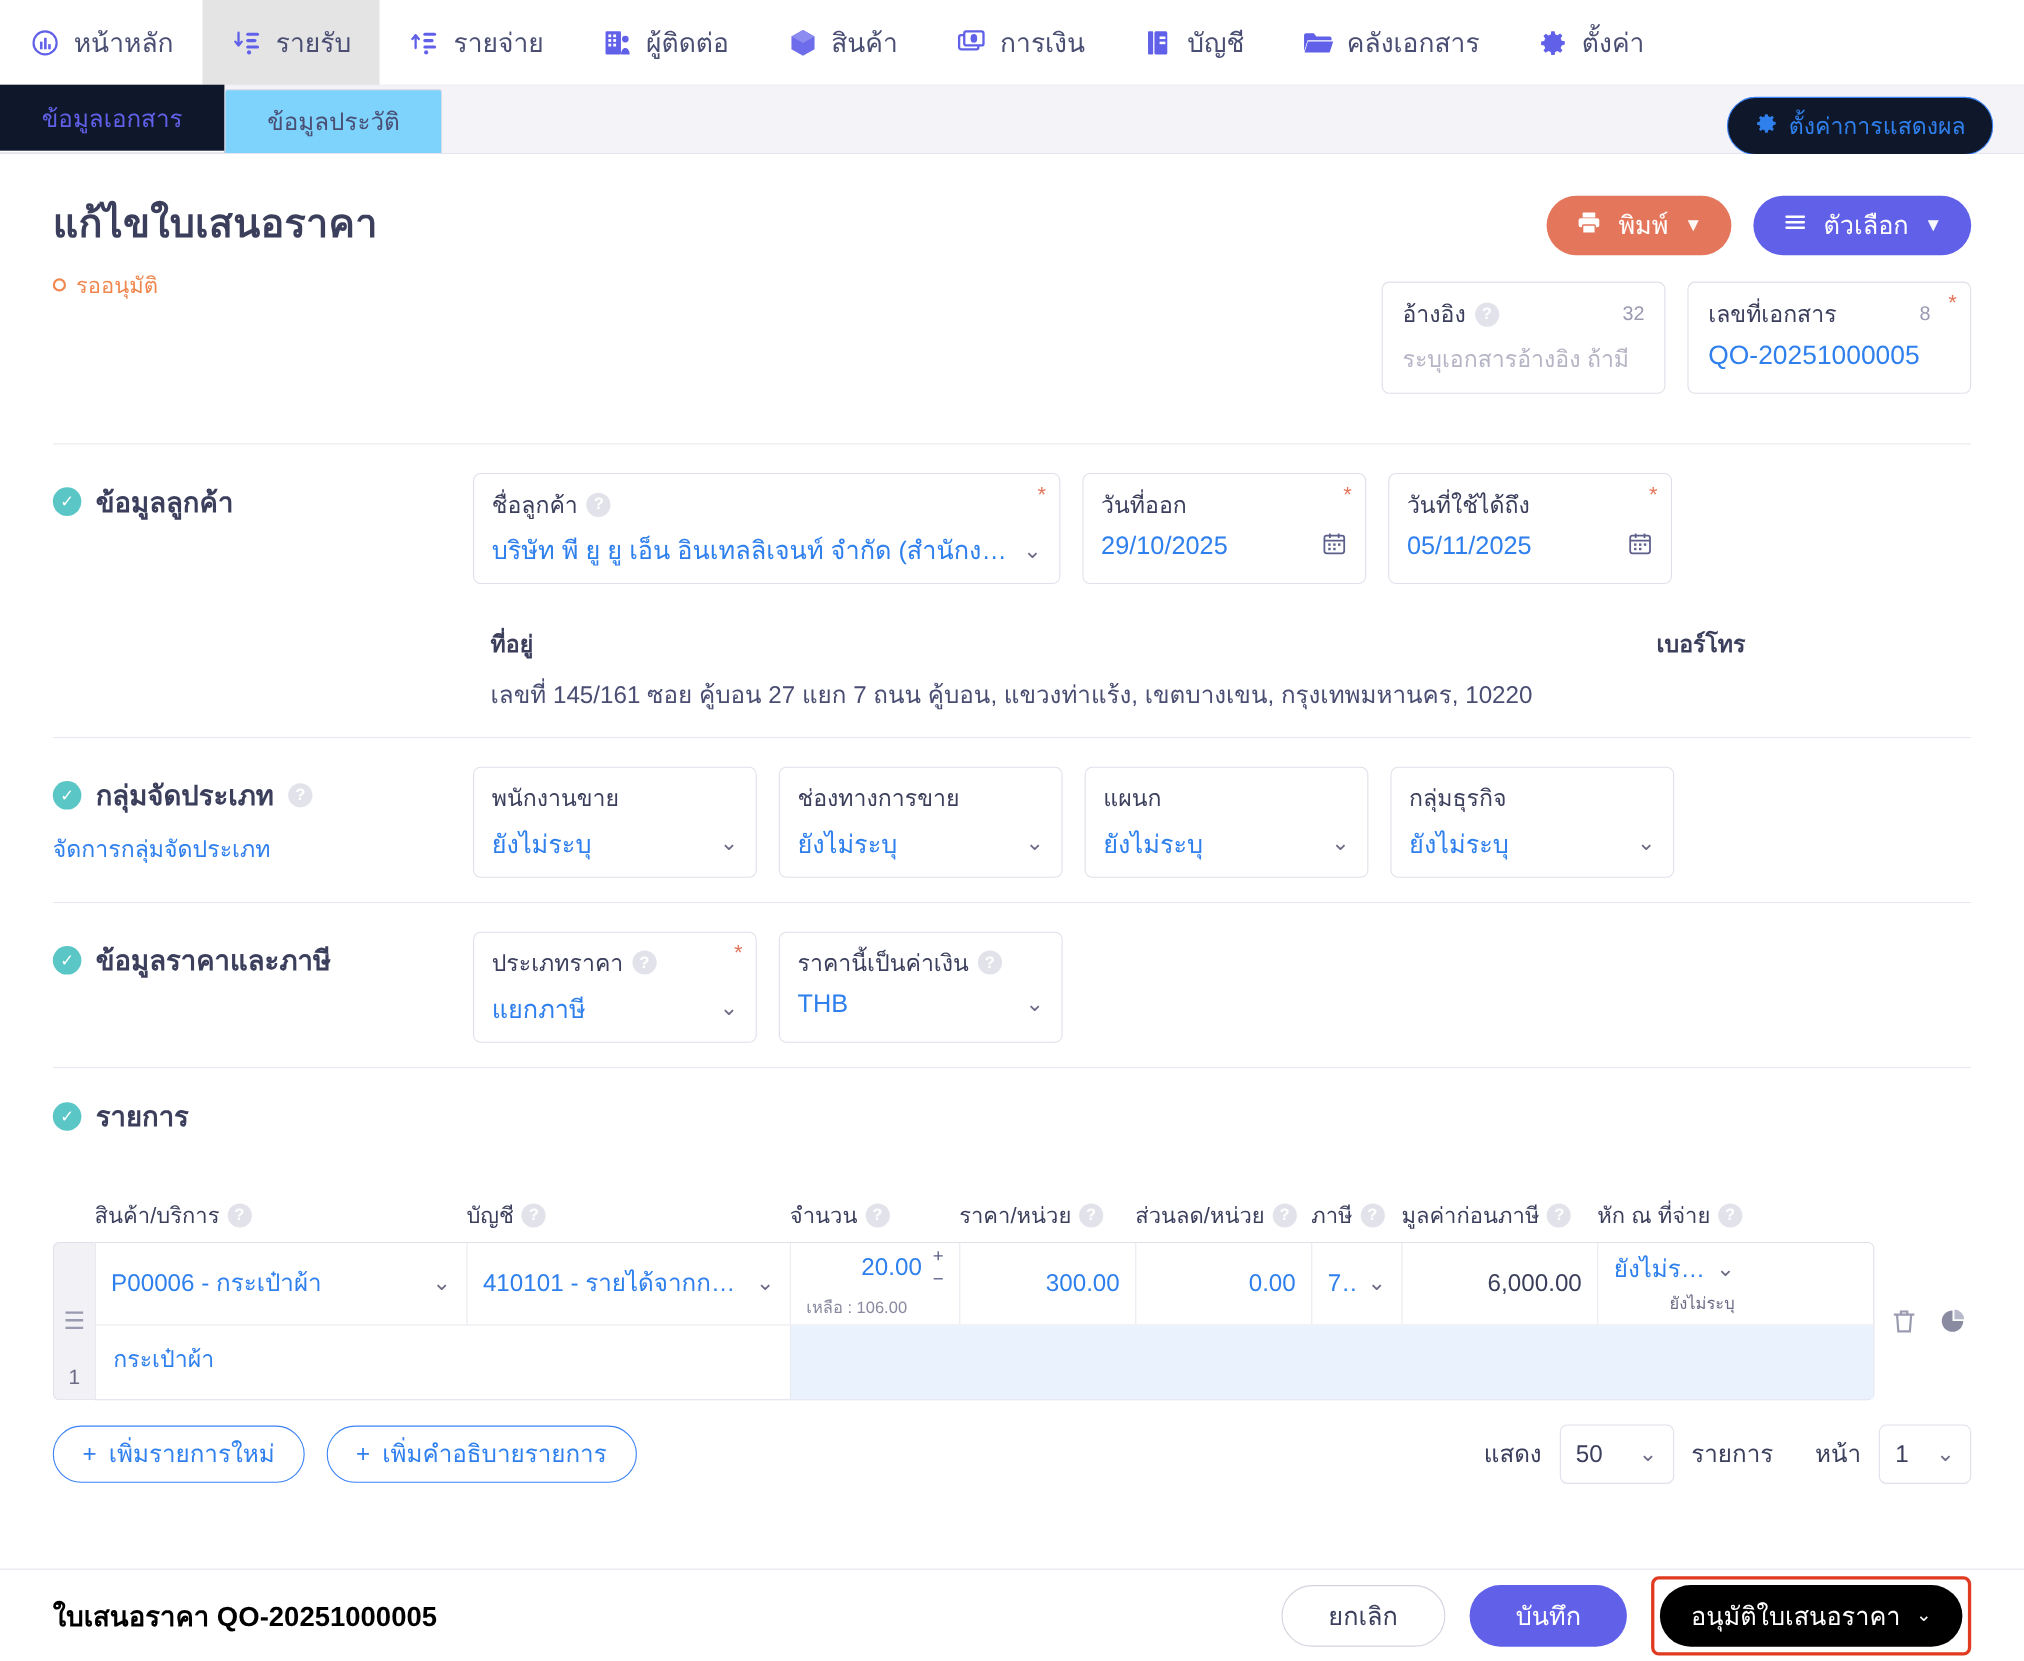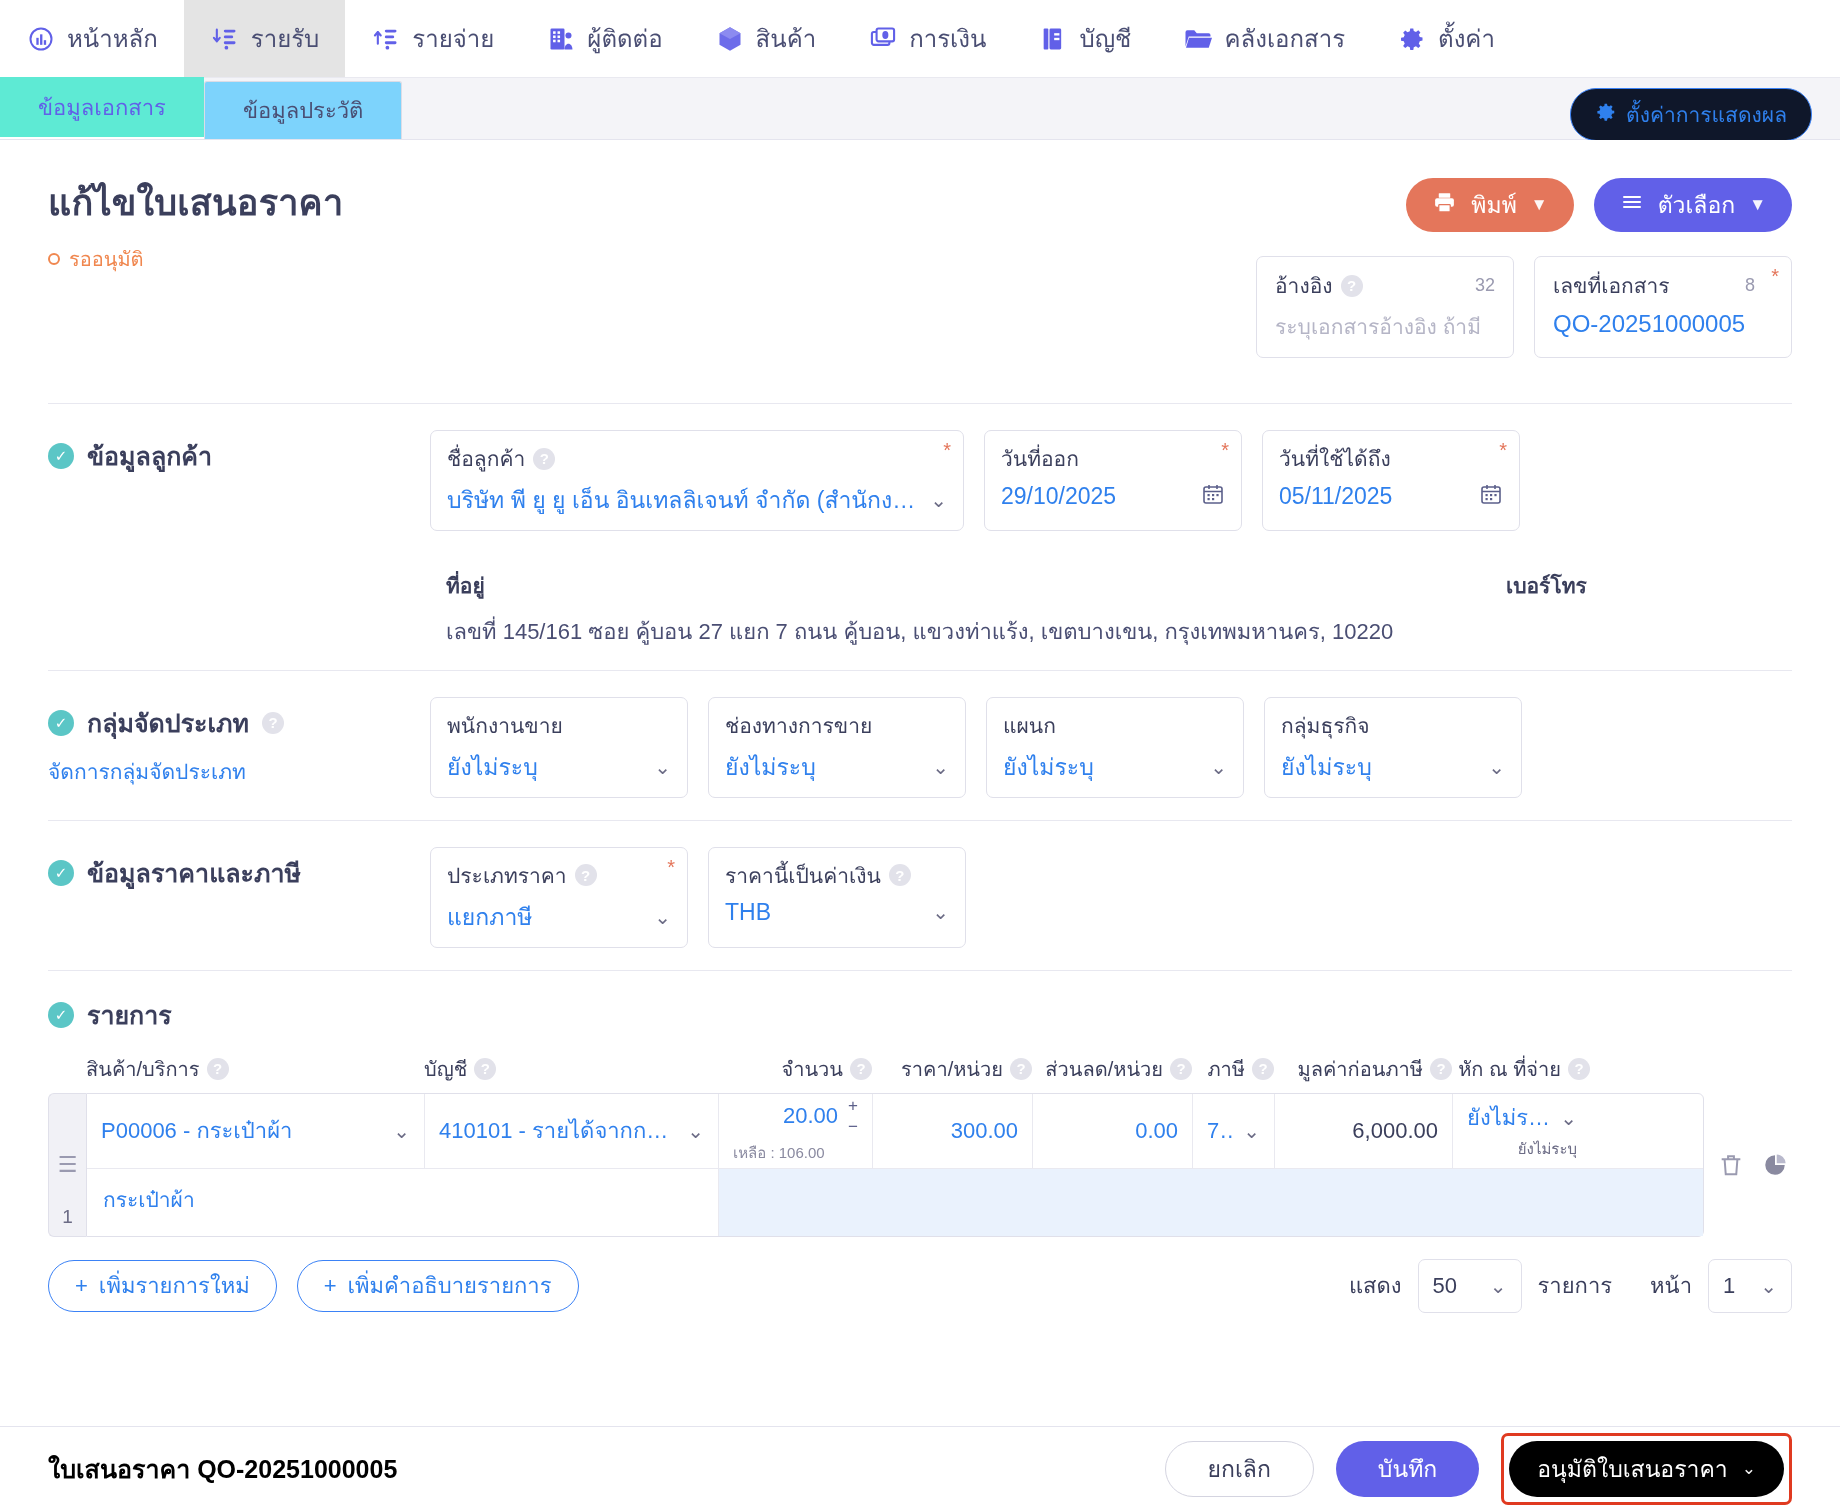--- a/index.html
+++ b/index.html
@@ -47,21 +47,21 @@
   .tab {
     height: 62px;
     display: flex; align-items: center;
     padding: 0 38px;
     font-size: 22px;
     cursor: pointer;
     color: #4a4e73;
   }
   .tab.active {
     color: #6160e8;
-    background: #5eead4;
+    background: #0f172a;
     border-bottom: 2px solid #ffffff;
     text-align: center;
   }
   .tab.inactive {
     background: #7dd3fc;
     border: 1px solid #dcdce6;
     border-bottom: none;
     border-radius: 3px 3px 0 0;
     height: 58px;
     color: #4a4e73;
@@ -161,21 +161,21 @@
   .addr-label { font-size: 21px; color: #3b3f5c; font-weight: bold; }
   .addr-text { margin-top: 14px; font-size: 22px; color: #4a4e73; line-height: 1.45; max-width: 1010px; }
   .phone-col { width: 300px; padding-left: 14px; }
 
   
   .items-sec { border-top: 1px solid #e8e8f0; padding-top: 24px; }
   .items-title { display: flex; align-items: center; gap: 13px; font-size: 25px; color: #3b3f5c; font-weight: bold; }
   .tbl { margin-top: 18px; width: 100%; }
   .thead { display: flex; align-items: flex-end; padding-left: 38px; padding-bottom: 8px; }
   .th { font-size: 20px; color: #3b3f5c; display: flex; align-items: center; gap: 7px; }
-  .th.num { justify-content: flex-end; }
+  .th.num { justify-content: flex-start; margin-top: 36px; }
 
   .c-prod   { width: 338px; flex: 0 0 338px; }
   .c-acct   { width: 294px; flex: 0 0 294px; }
   .c-qty    { width: 154px; flex: 0 0 154px; }
   .c-price  { width: 160px; flex: 0 0 160px; }
   .c-disc   { width: 160px; flex: 0 0 160px; }
   .c-tax    { width: 82px;  flex: 0 0 82px; }
   .c-amt    { width: 178px; flex: 0 0 178px; }
   .c-wht    { width: 138px; flex: 0 0 138px; }
 

